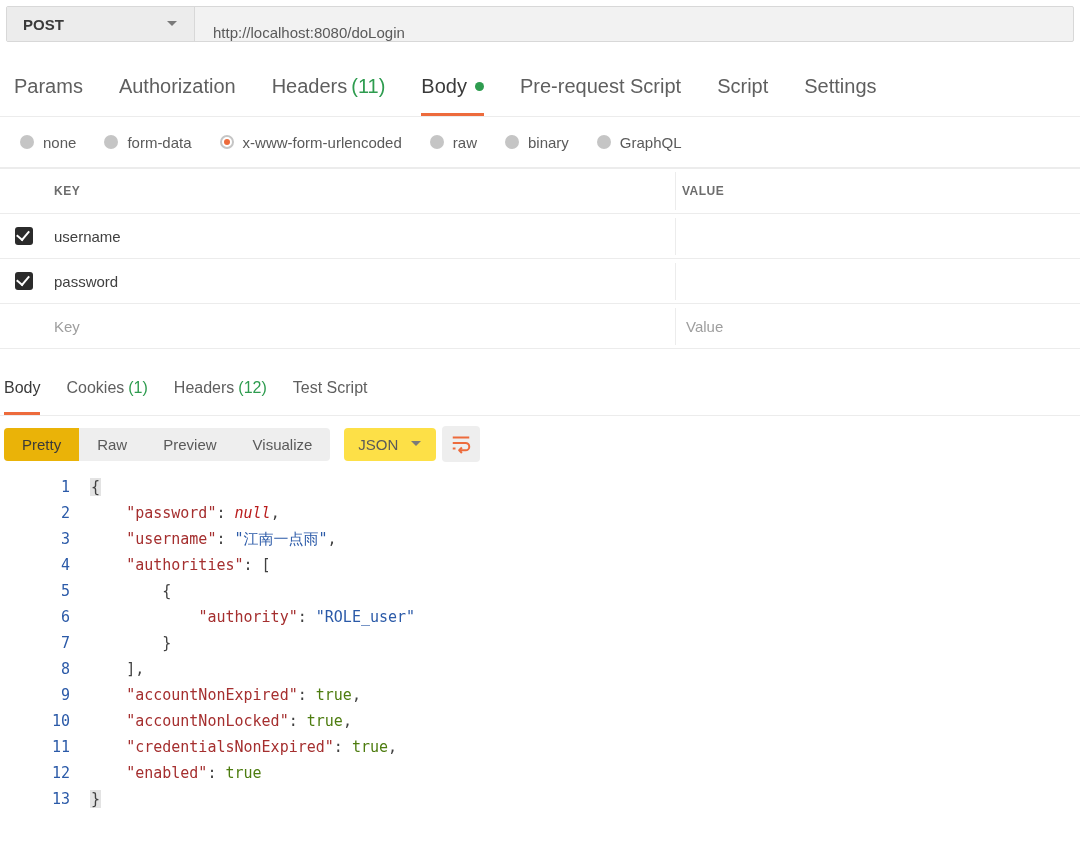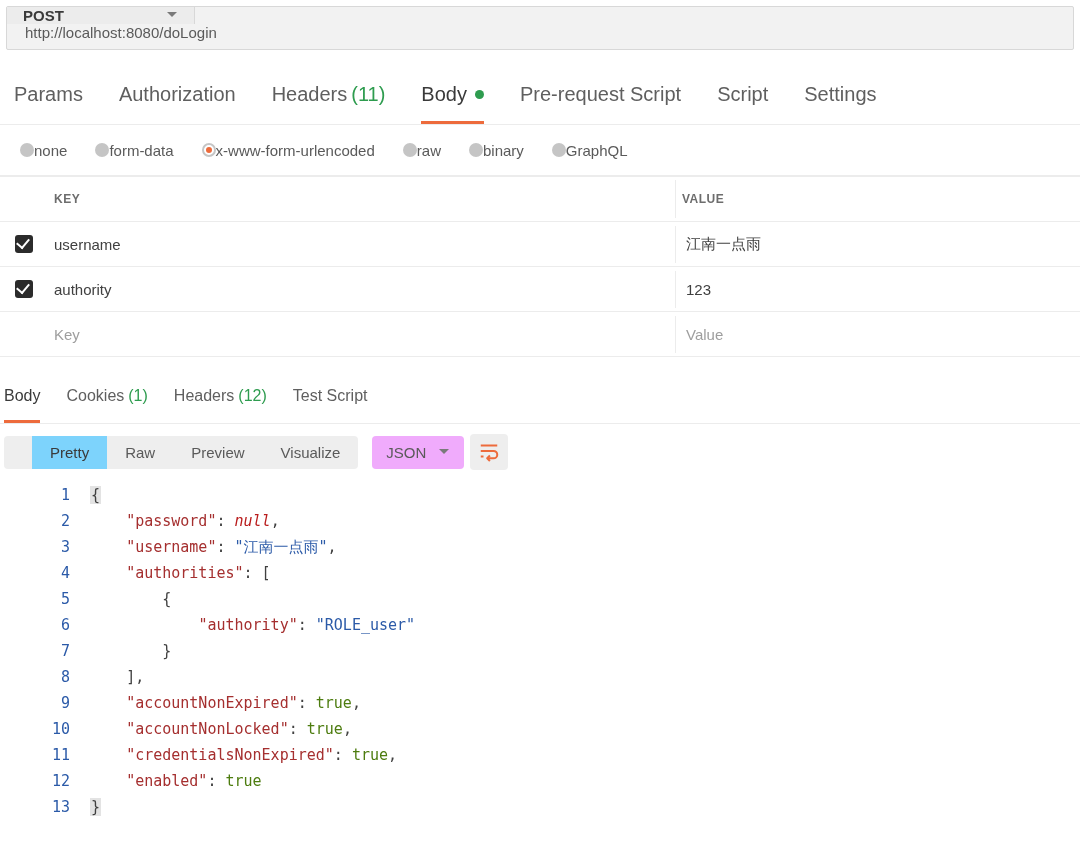--- a/index.html
+++ b/index.html
@@ -11,41 +11,40 @@
     background: #fff;
     width: 1080px;
   }
 
   
   .url-bar {
     display: flex;
     border: 1px solid #d8d8d8;
     margin: 6px 6px 0 6px;
     background: #f2f2f2;
-    height: 44px;
+    height: 36px;
     box-sizing: border-box;
     border-radius: 2px;
-    flex-direction: column;
   }
   .method-select {
     width: 155px;
     display: flex;
     align-items: center;
     padding: 0 16px;
     justify-content: space-between;
     border-right: 1px solid #d8d8d8;
     font-weight: 600;
     color: #3a3a3a;
     background: #ececec;
   }
   .method-select svg { width: 12px; height: 12px; }
   .url-input {
     flex: 1;
     display: flex;
-    align-items: flex-start;
+    align-items: flex-end;
     padding: 0 18px;
     color: #5a5a5a;
   }
 
   
   .req-tabs {
     display: flex;
     align-items: center;
     gap: 36px;
     padding: 0 14px;
@@ -82,20 +81,21 @@
     gap: 28px;
     padding: 0 20px;
     height: 50px;
     border-bottom: 1px solid #ececec;
     font-size: 15px;
     color: #5a5a5a;
   }
   .radio {
     display: flex;
     align-items: center;
+    gap: 9px;
     cursor: pointer;
   }
   .radio-circle {
     width: 14px; height: 14px;
     border-radius: 50%;
     background: #c5c5c5;
     box-sizing: border-box;
     position: relative;
   }
   .radio.selected .radio-circle {
@@ -199,30 +199,29 @@
     border-radius: 4px;
     overflow: hidden;
     margin-right: 14px;
   }
   .seg-btn {
     padding: 8px 18px;
     color: #5a5a5a;
     cursor: pointer;
   }
   .seg-btn.active {
-    background: #7dd3fc;
+    background: #eab308;
     color: #3a3a3a;
     font-weight: 500;
-    margin-left: 28px;
   }
   .lang-select {
     display: flex;
     align-items: center;
     gap: 12px;
-    background: #f0abfc;
+    background: #fde047;
     border-radius: 4px;
     padding: 8px 14px;
     color: #5a5a5a;
     cursor: pointer;
     margin-right: 6px;
   }
   .wrap-btn {
     width: 38px; height: 36px;
     background: #eeeeee;
     border-radius: 4px;
@@ -338,28 +337,26 @@
   <div class="kv-header">
     <div class="kv-check"></div>
     <div class="kv-key">KEY</div>
     <div class="kv-value">VALUE</div>
   </div>
   <div class="kv-row">
     <div class="kv-check">
         <span class="checkbox"></span>
       </div>
     <div class="kv-key">username</div>
-    <div class="kv-value">江南一点雨</div>
   </div>
   <div class="kv-row">
     <div class="kv-check">
         <span class="checkbox"></span>
       </div>
-    <div class="kv-key">authority</div>
-    <div class="kv-value">123</div>
+    <div class="kv-key">password</div>
   </div>
   <div class="kv-row">
     <div class="kv-check"></div>
     <div class="kv-key placeholder">Key</div>
     <div class="kv-value placeholder">Value</div>
   </div>
 </div>
 
 <div class="resp-tabs">
   <div class="resp-tab active">

